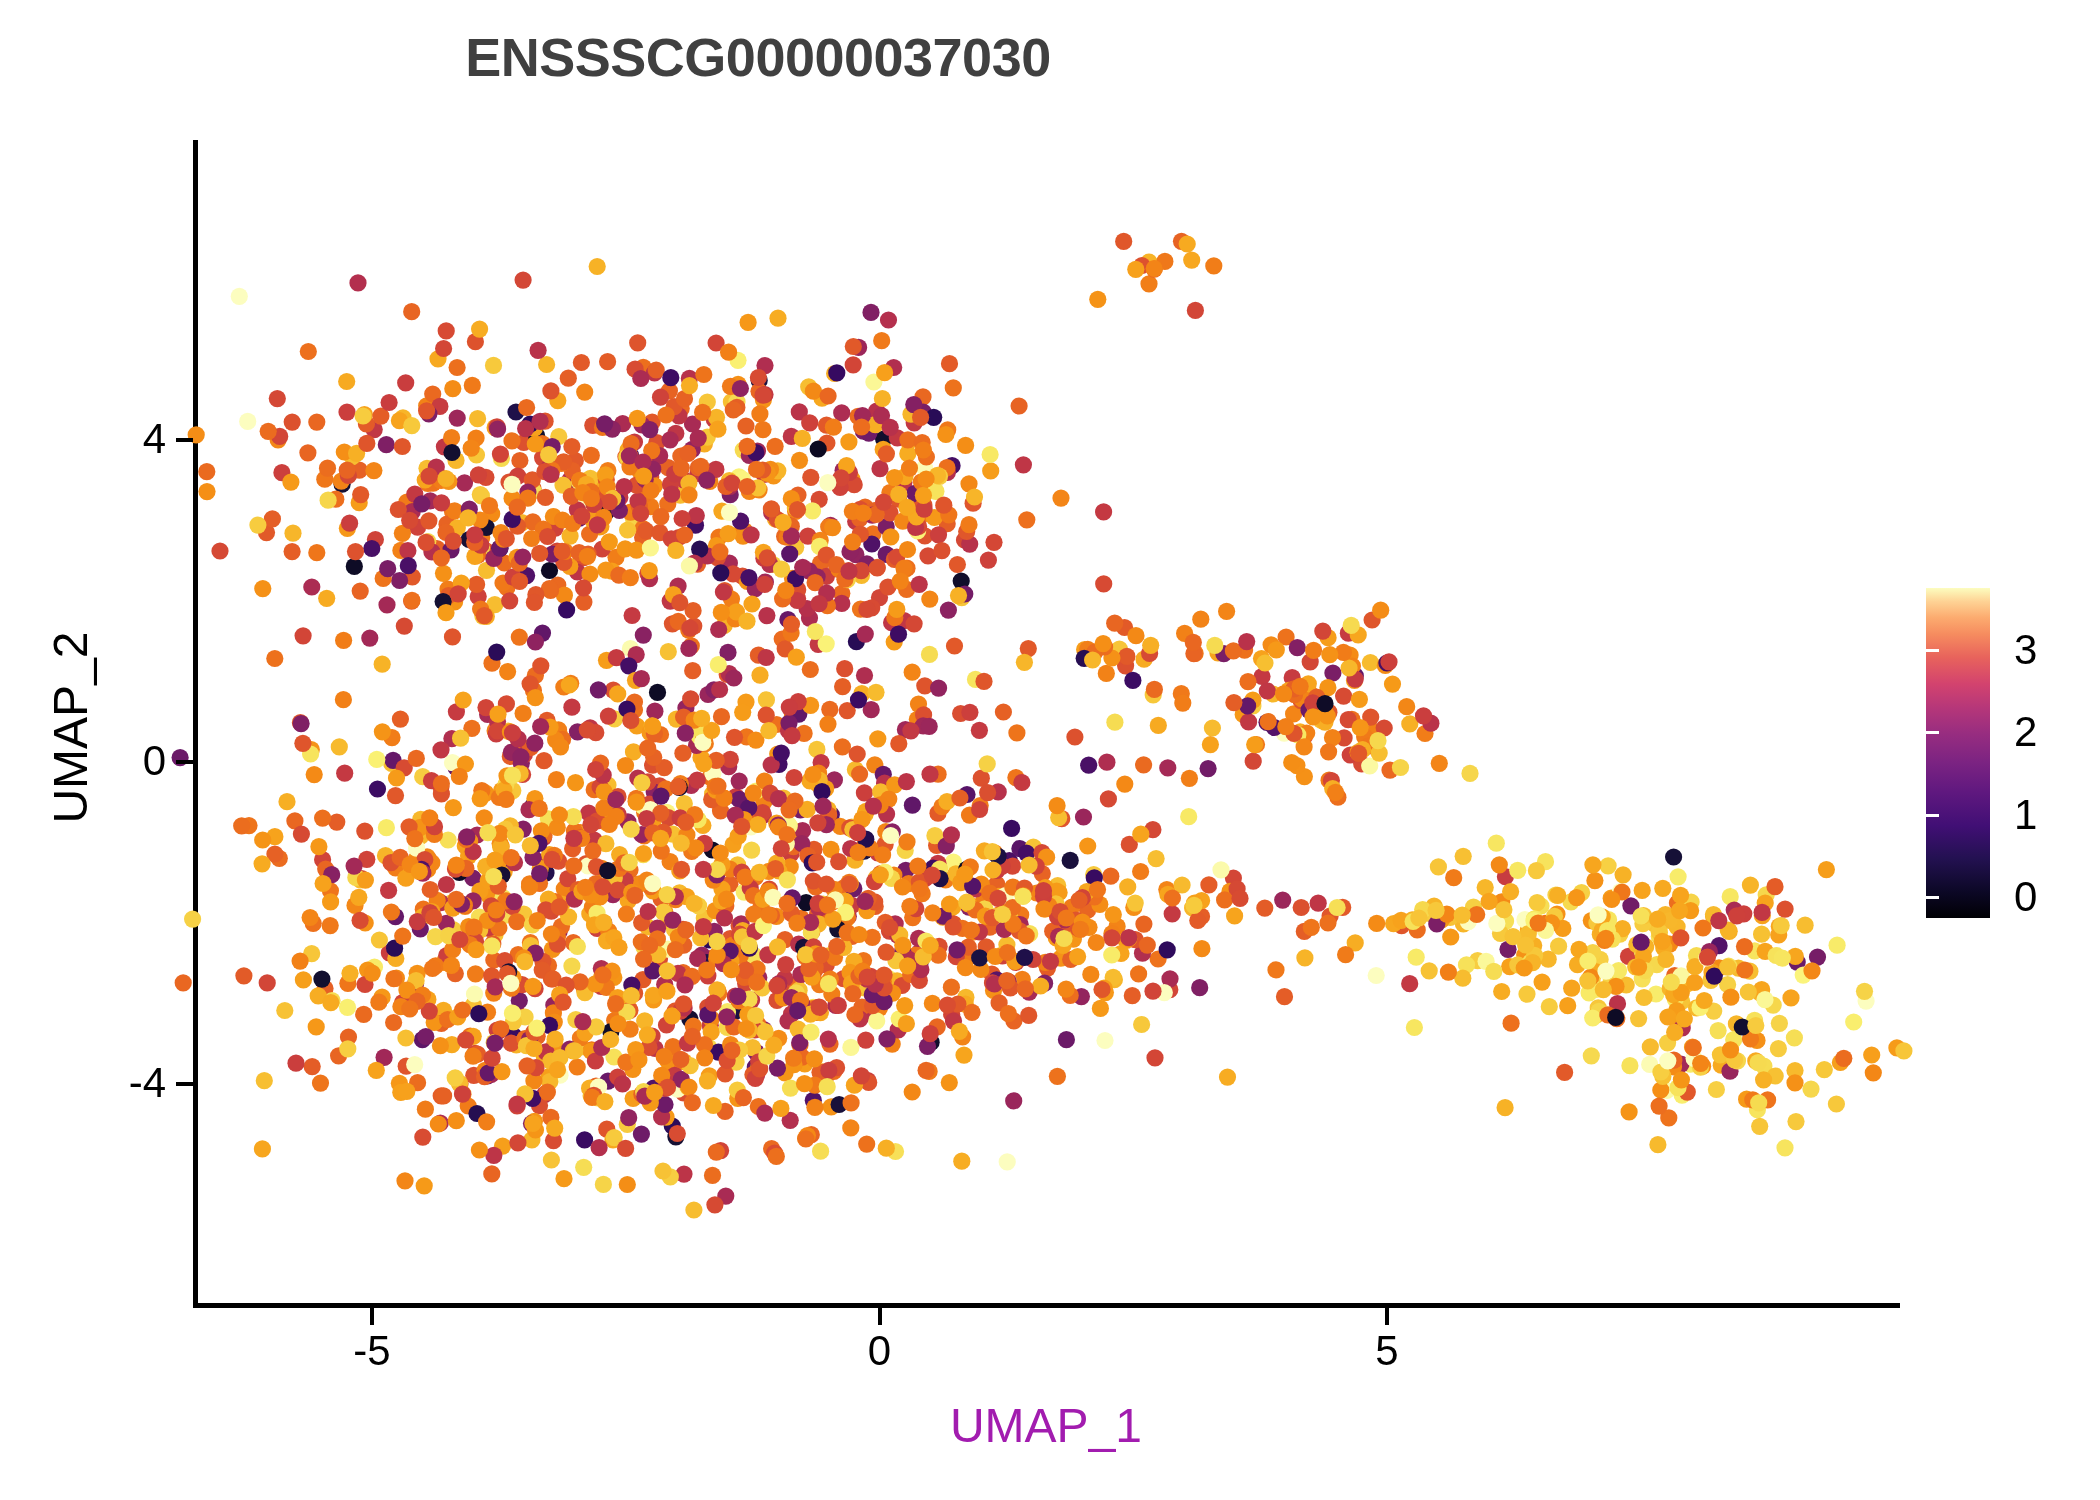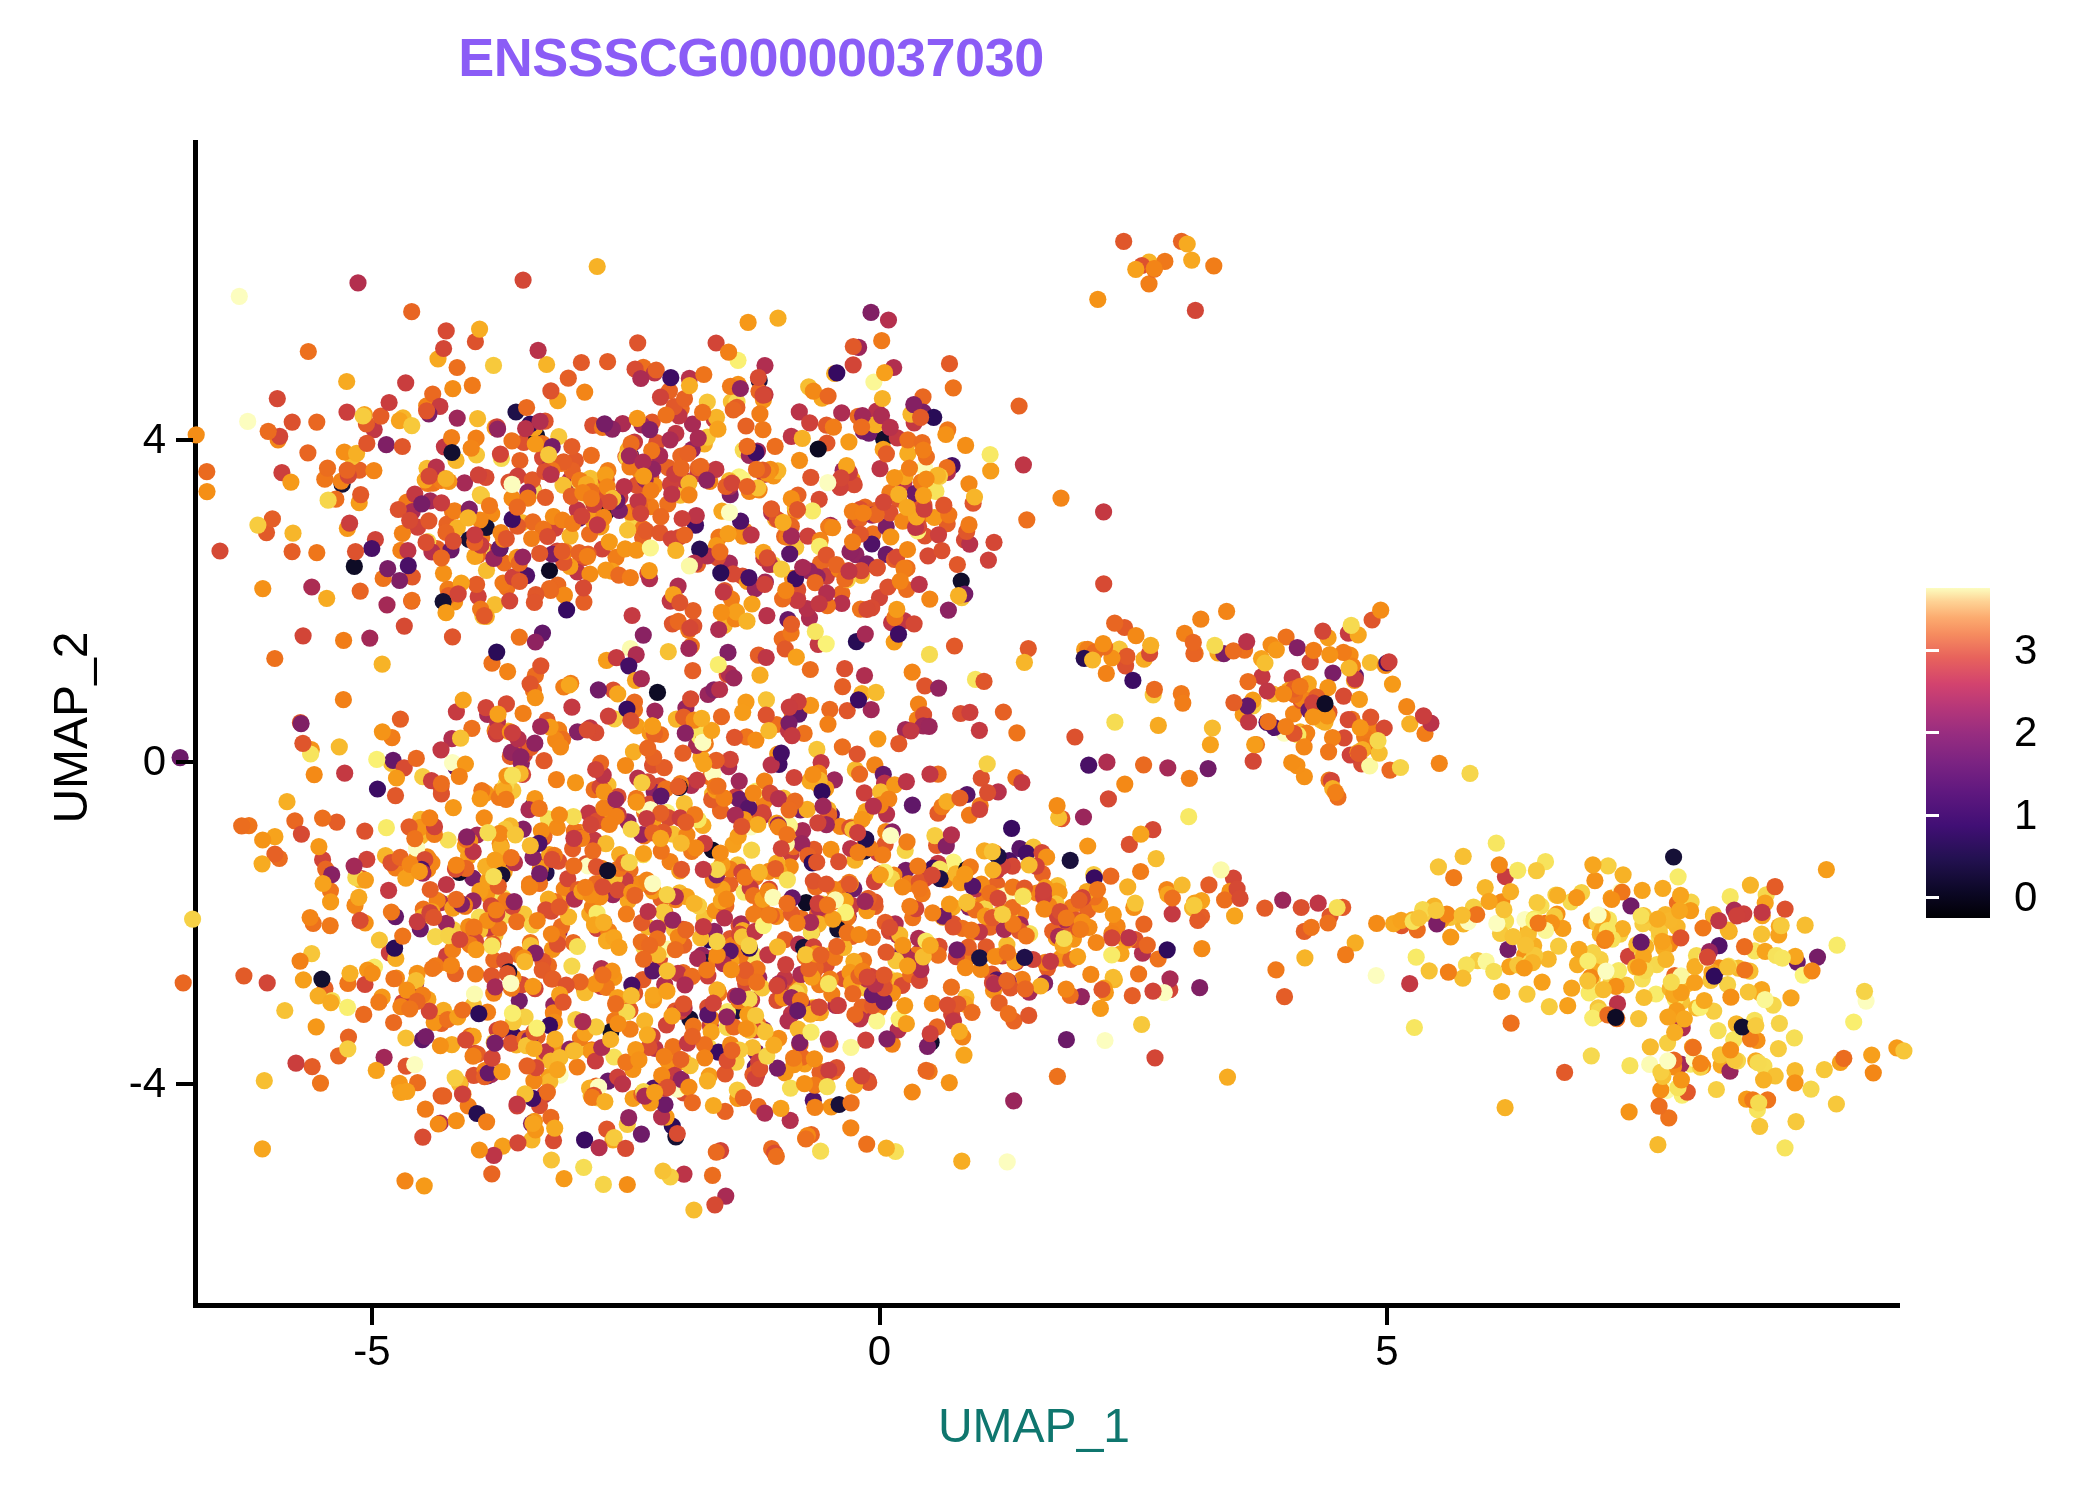--- a/index.html
+++ b/index.html
@@ -16,27 +16,27 @@
   #root {
     position: relative;
     width: 2100px;
     height: 1500px;
     background: #ffffff;
   }
 
   
   #plot-title {
     position: absolute;
-    left: 7px;
+    left: 14px;
     top: 26px;
     width: 1460px;
     text-align: center;
     font-size: 54px;
     font-weight: bold;
-    color: #8b5cf6;
+    color: #404040;
     letter-spacing: -0.5px;
     white-space: nowrap;
     padding-left: 14px;
   }
   #axis-line-y {
     position: absolute;
     left: 193px;
     top: 140px;
     width: 5px;
     height: 1168px;
@@ -92,26 +92,26 @@
     left: 0;
     width: 160px;
     text-align: center;
     font-size: 42px;
     color: #000000;
     line-height: 1;
   }
 
   #xaxis-title {
     position: absolute;
-    left: 184px;
+    left: 196px;
     top: 1398px;
     width: 1700px;
     text-align: center;
     font-size: 48px;
-    color: #0f766e;
+    color: #a21caf;
   }
   #yaxis-title {
     position: absolute;
     left: -310px;
     top: 700px;
     width: 760px;
     text-align: center;
     font-size: 48px;
     color: #000000;
     transform: rotate(-90deg);

